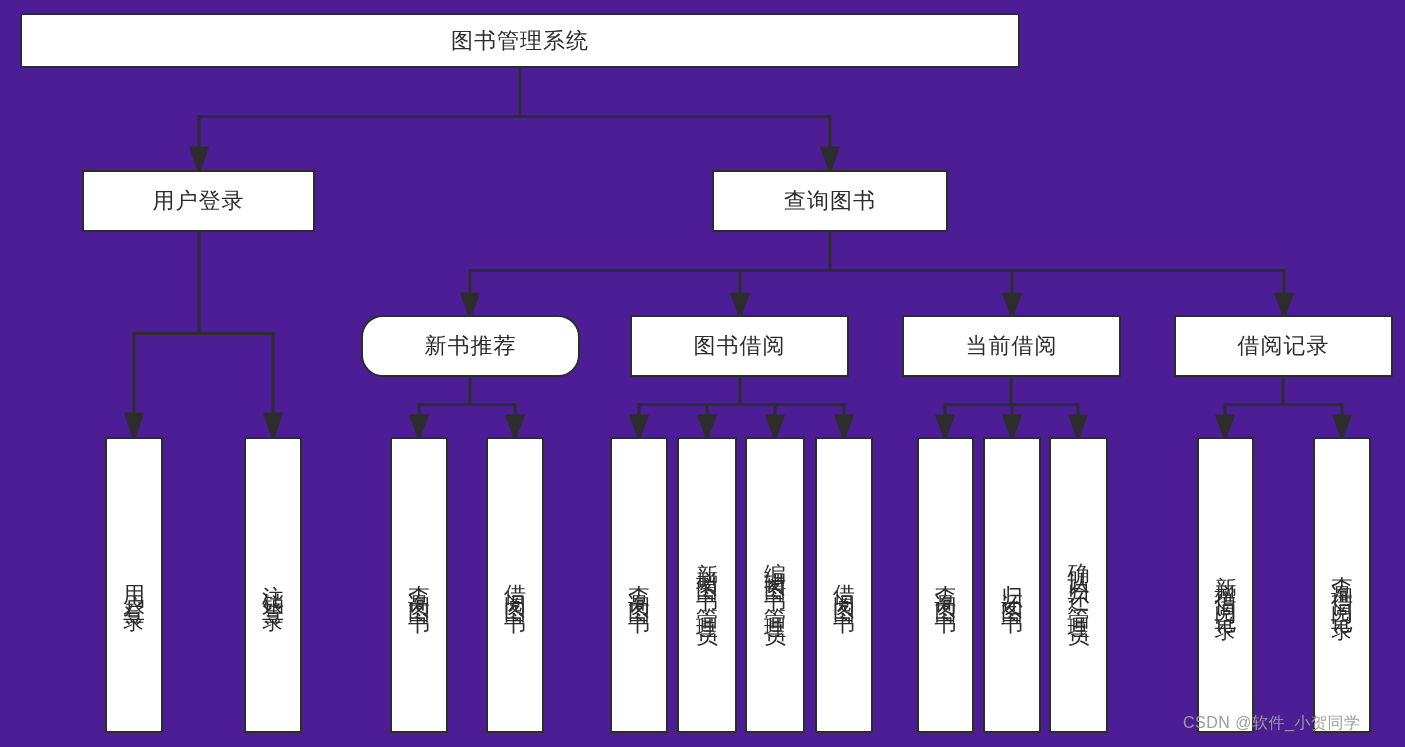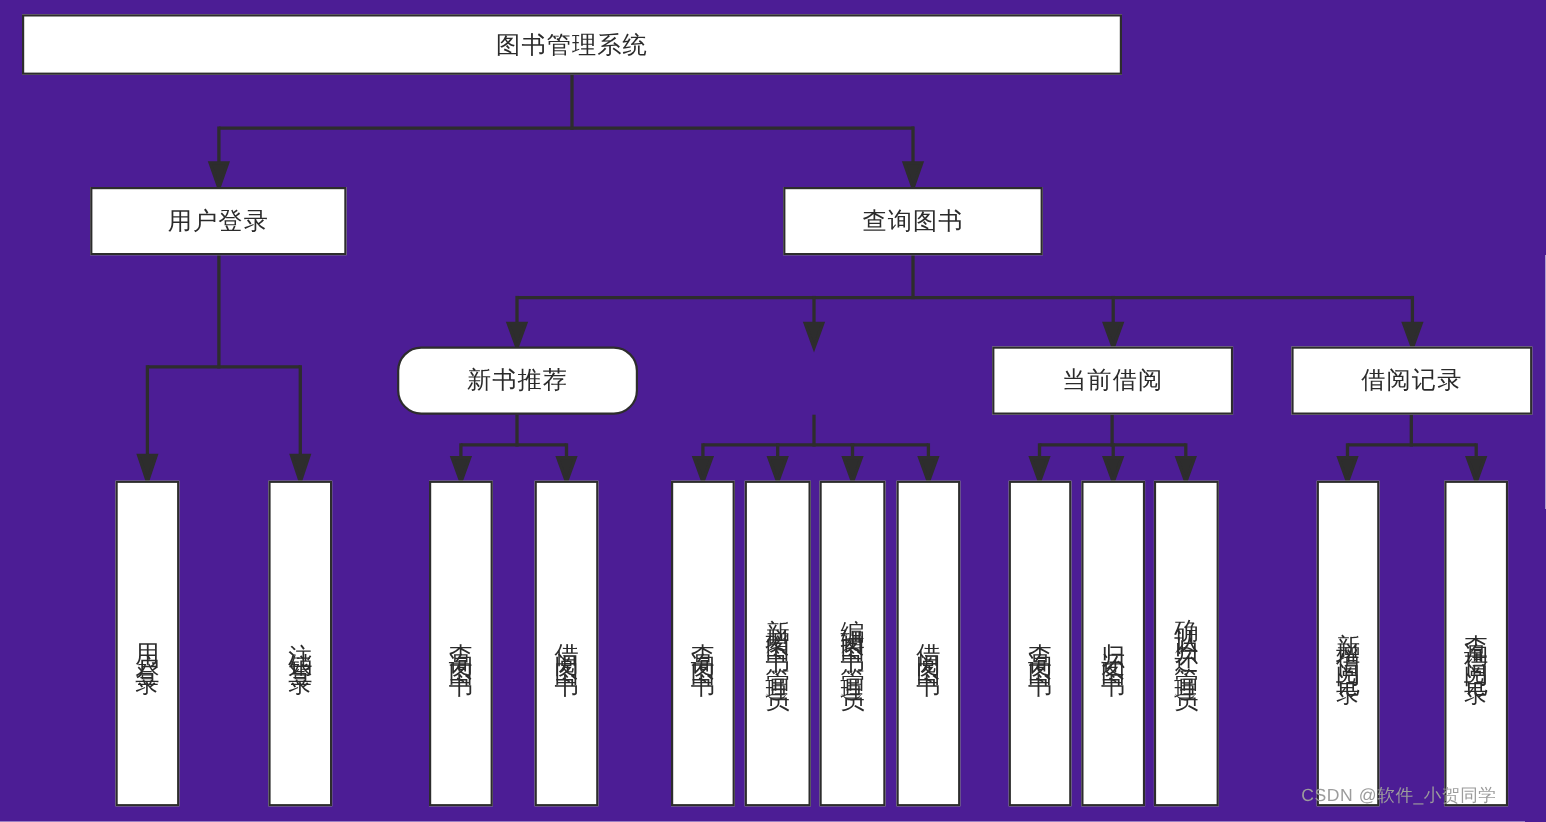--- a/index.html
+++ b/index.html
@@ -125,20 +125,23 @@
   <div class="box" style="left:82px; top:170px; width:233px; height:62px;">
     <span>用户登录</span>
   </div>
   <div class="box" style="left:712px; top:170px; width:236px; height:62px;">
     <span>查询图书</span>
   </div>
 
   <div class="box" style="left:361px; top:315px; width:219px; height:62px;border-radius:22px;">
     <span>新书推荐</span>
   </div>
+  <div class="box" style="left:630px; top:315px; width:219px; height:62px;">
+    <span>图书借阅</span>
+  </div>
   <div class="box" style="left:902px; top:315px; width:219px; height:62px;">
     <span>当前借阅</span>
   </div>
   <div class="box" style="left:1174px; top:315px; width:219px; height:62px;">
     <span>借阅记录</span>
   </div>
 
   <div class="box leaf" style="left:105px; top:437px; width:58px; height:296px;">
     <span class="vtext">用户登录</span>
   </div>

